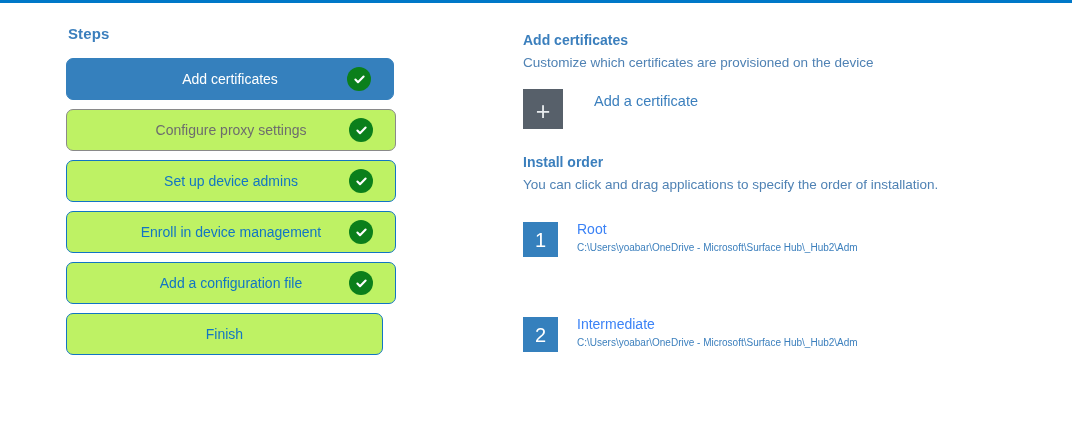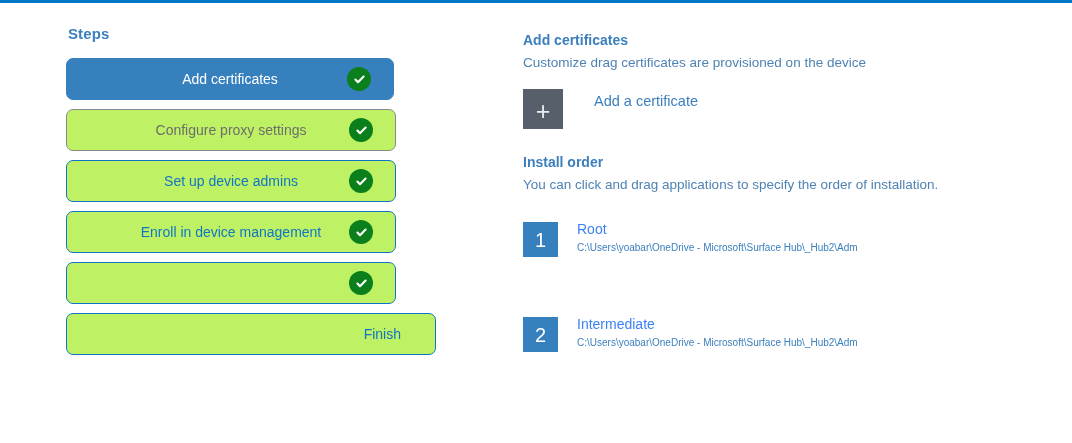--- a/index.html
+++ b/index.html
@@ -58,21 +58,21 @@
   .step-btn.is-active {
     background: #3580bd;
     border-color: #3580bd;
     width: 328px;
   }
   .step-btn.is-active .step-label { color: #ffffff; }
   
   .step-btn.is-muted { border-color: #8a8a8a; }
   .step-btn.is-muted .step-label { color: #6d6d6d; }
   
-  .step-btn.is-last { width: 370px; justify-content: flex-end; }
+  .step-btn.is-last { width: 317px; }
 
   .check-badge {
     position: absolute;
     right: 22px; top: 50%;
     transform: translateY(-50%);
     width: 24px; height: 24px;
     border-radius: 50%;
     background: #0b7f1b;
     display: flex; align-items: center; justify-content: center;
   }
@@ -205,38 +205,39 @@
         <span class="step-label">Enroll in device management</span>
         <span class="check-badge">
           <svg width="13" height="13" viewBox="0 0 13 13" aria-hidden="true">
             <path d="M2.4 6.6 L5 9.2 L10.6 3.5" fill="none" stroke="#ffffff" stroke-width="2.1" stroke-linecap="round" stroke-linejoin="round"></path>
           </svg>
         </span>
       </div>
 
 
       <div class="step-btn">
+        <span class="step-label">Add a configuration file</span>
         <span class="check-badge">
           <svg width="13" height="13" viewBox="0 0 13 13" aria-hidden="true">
             <path d="M2.4 6.6 L5 9.2 L10.6 3.5" fill="none" stroke="#ffffff" stroke-width="2.1" stroke-linecap="round" stroke-linejoin="round"></path>
           </svg>
         </span>
       </div>
 
       <div class="step-btn is-last">
         <span class="step-label">Finish</span>
       </div>
 
     </div>
   </div>
 
   <div class="detail-pane">
 
     <div class="sec-head">Add certificates</div>
-    <div class="sec-sub">Customize drag certificates are provisioned on the device</div>
+    <div class="sec-sub">Customize which certificates are provisioned on the device</div>
 
     <div class="add-row">
       <span class="add-tile">
         <span class="plus">+</span>
       </span>
       <span class="add-label">Add a certificate</span>
     </div>
 
     <div class="install-block">
       <div class="sec-head">Install order</div>

